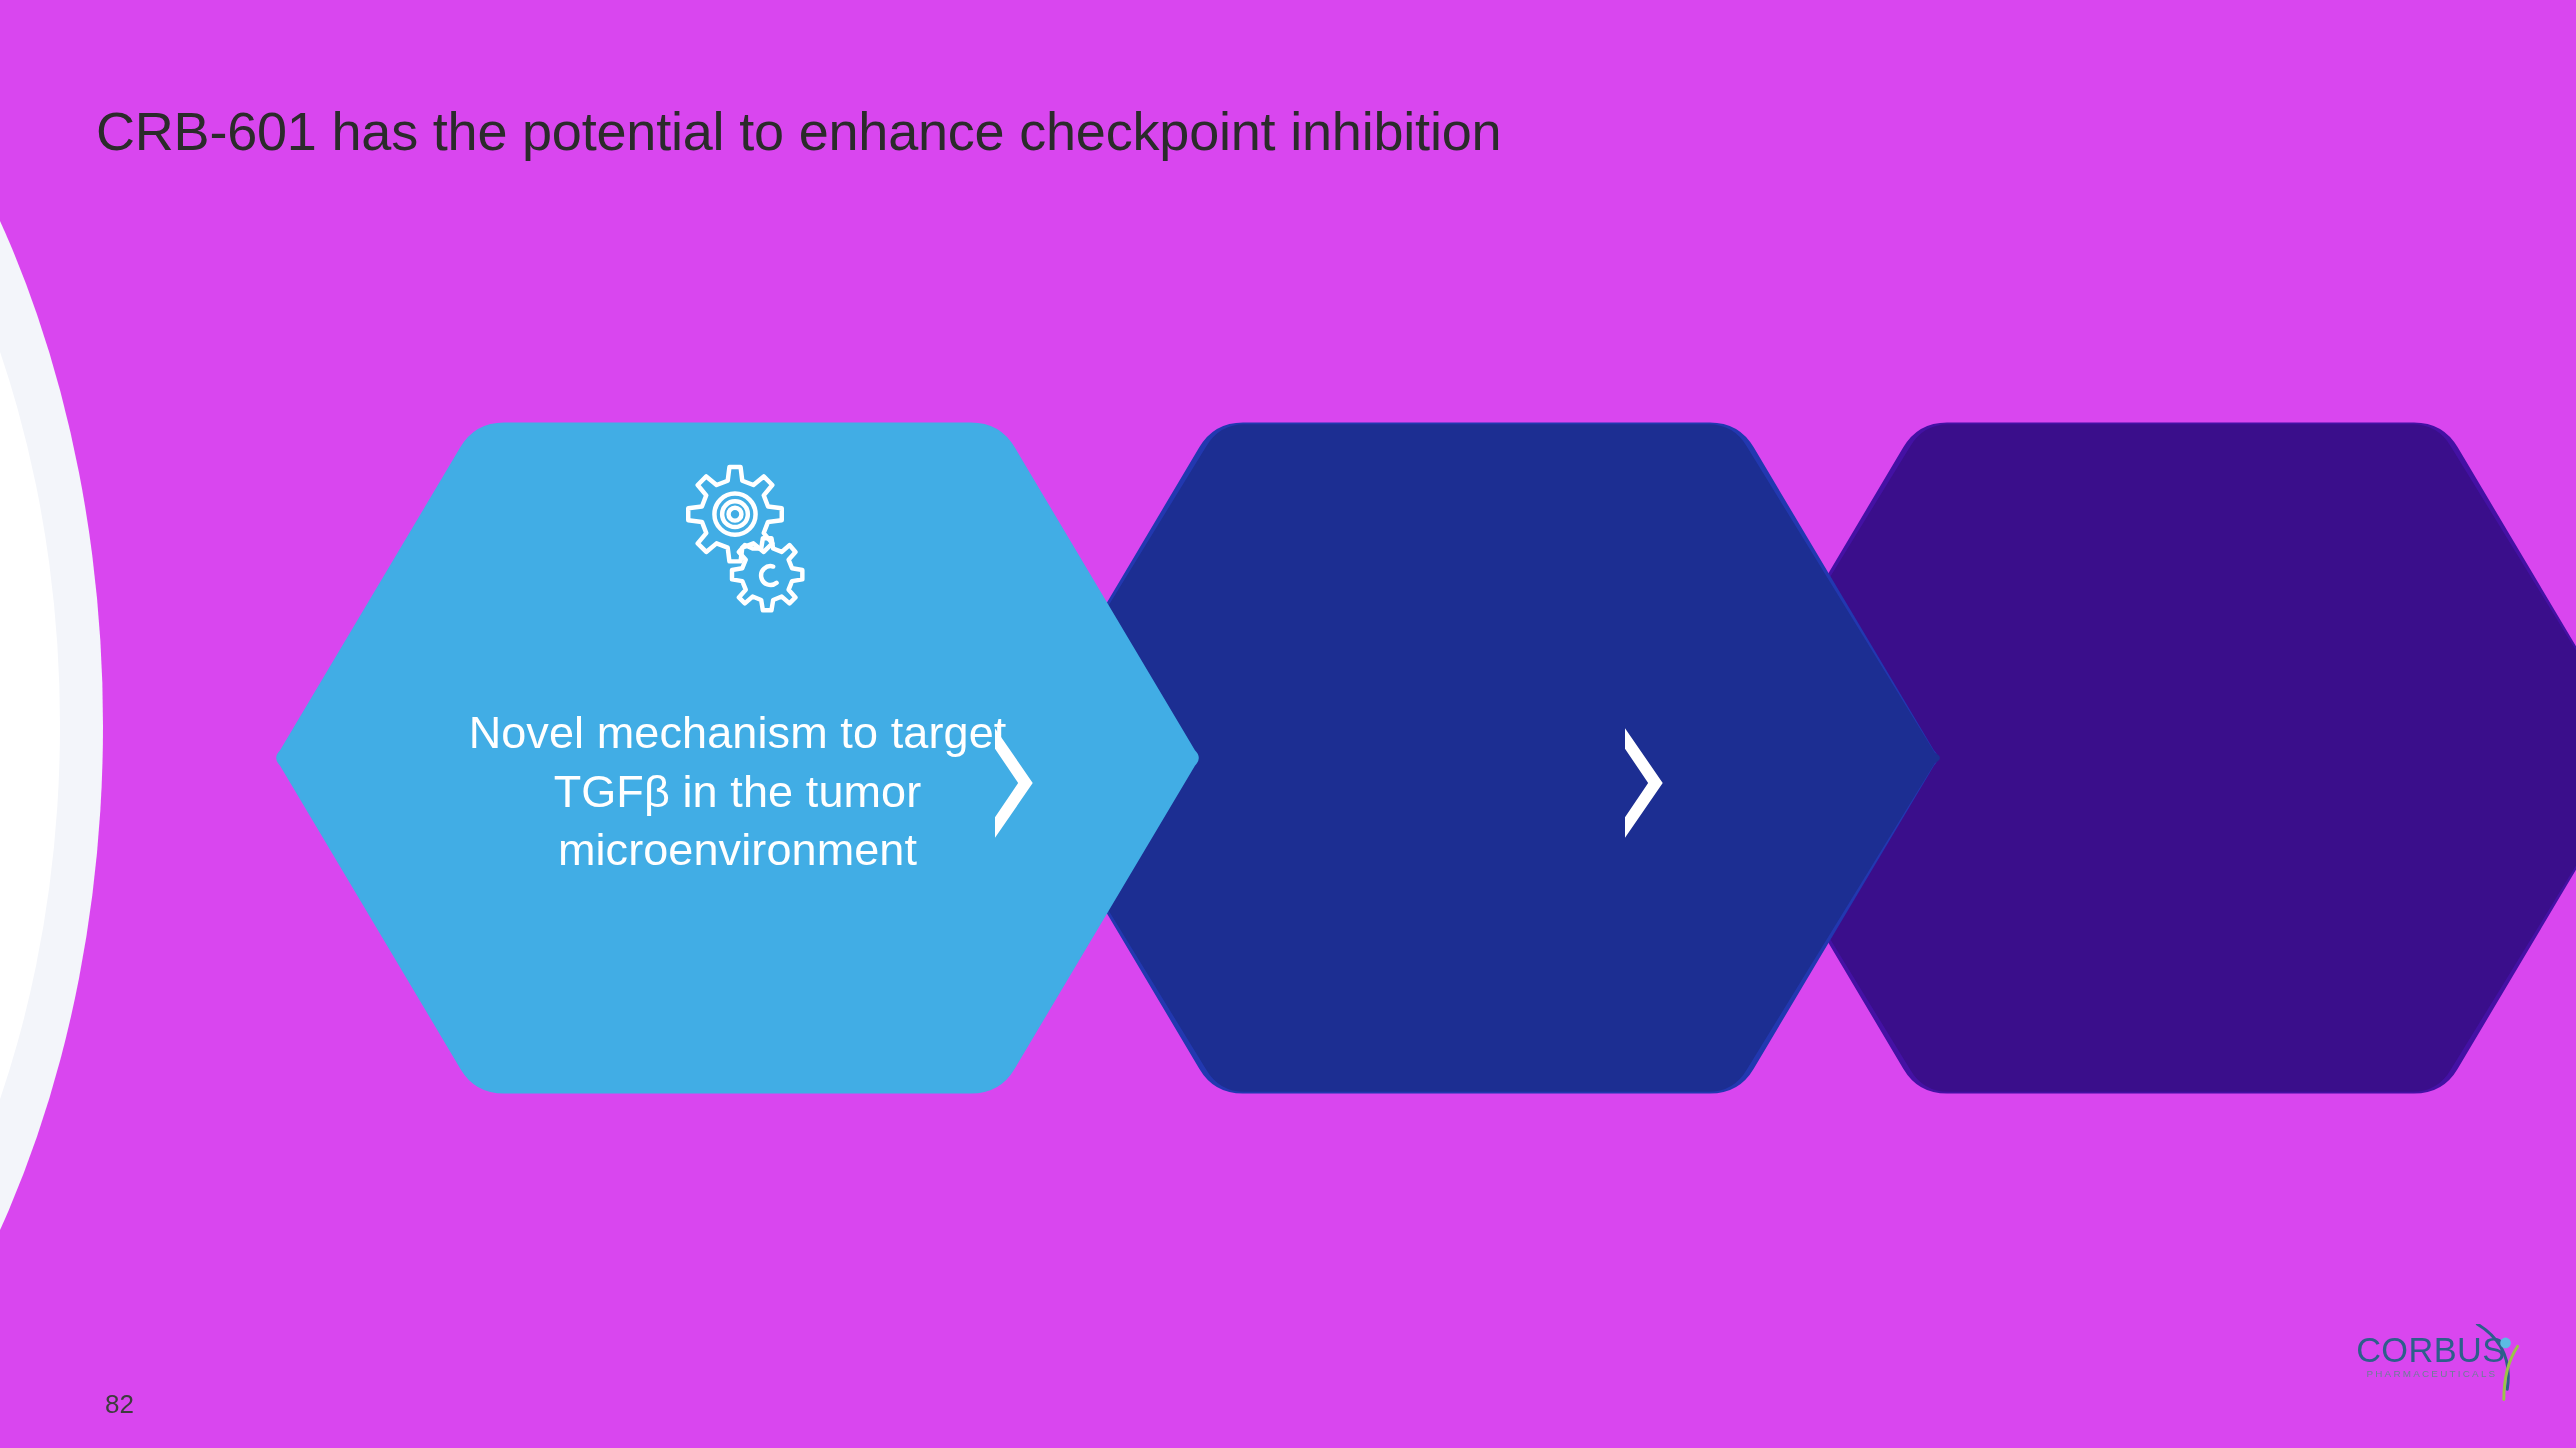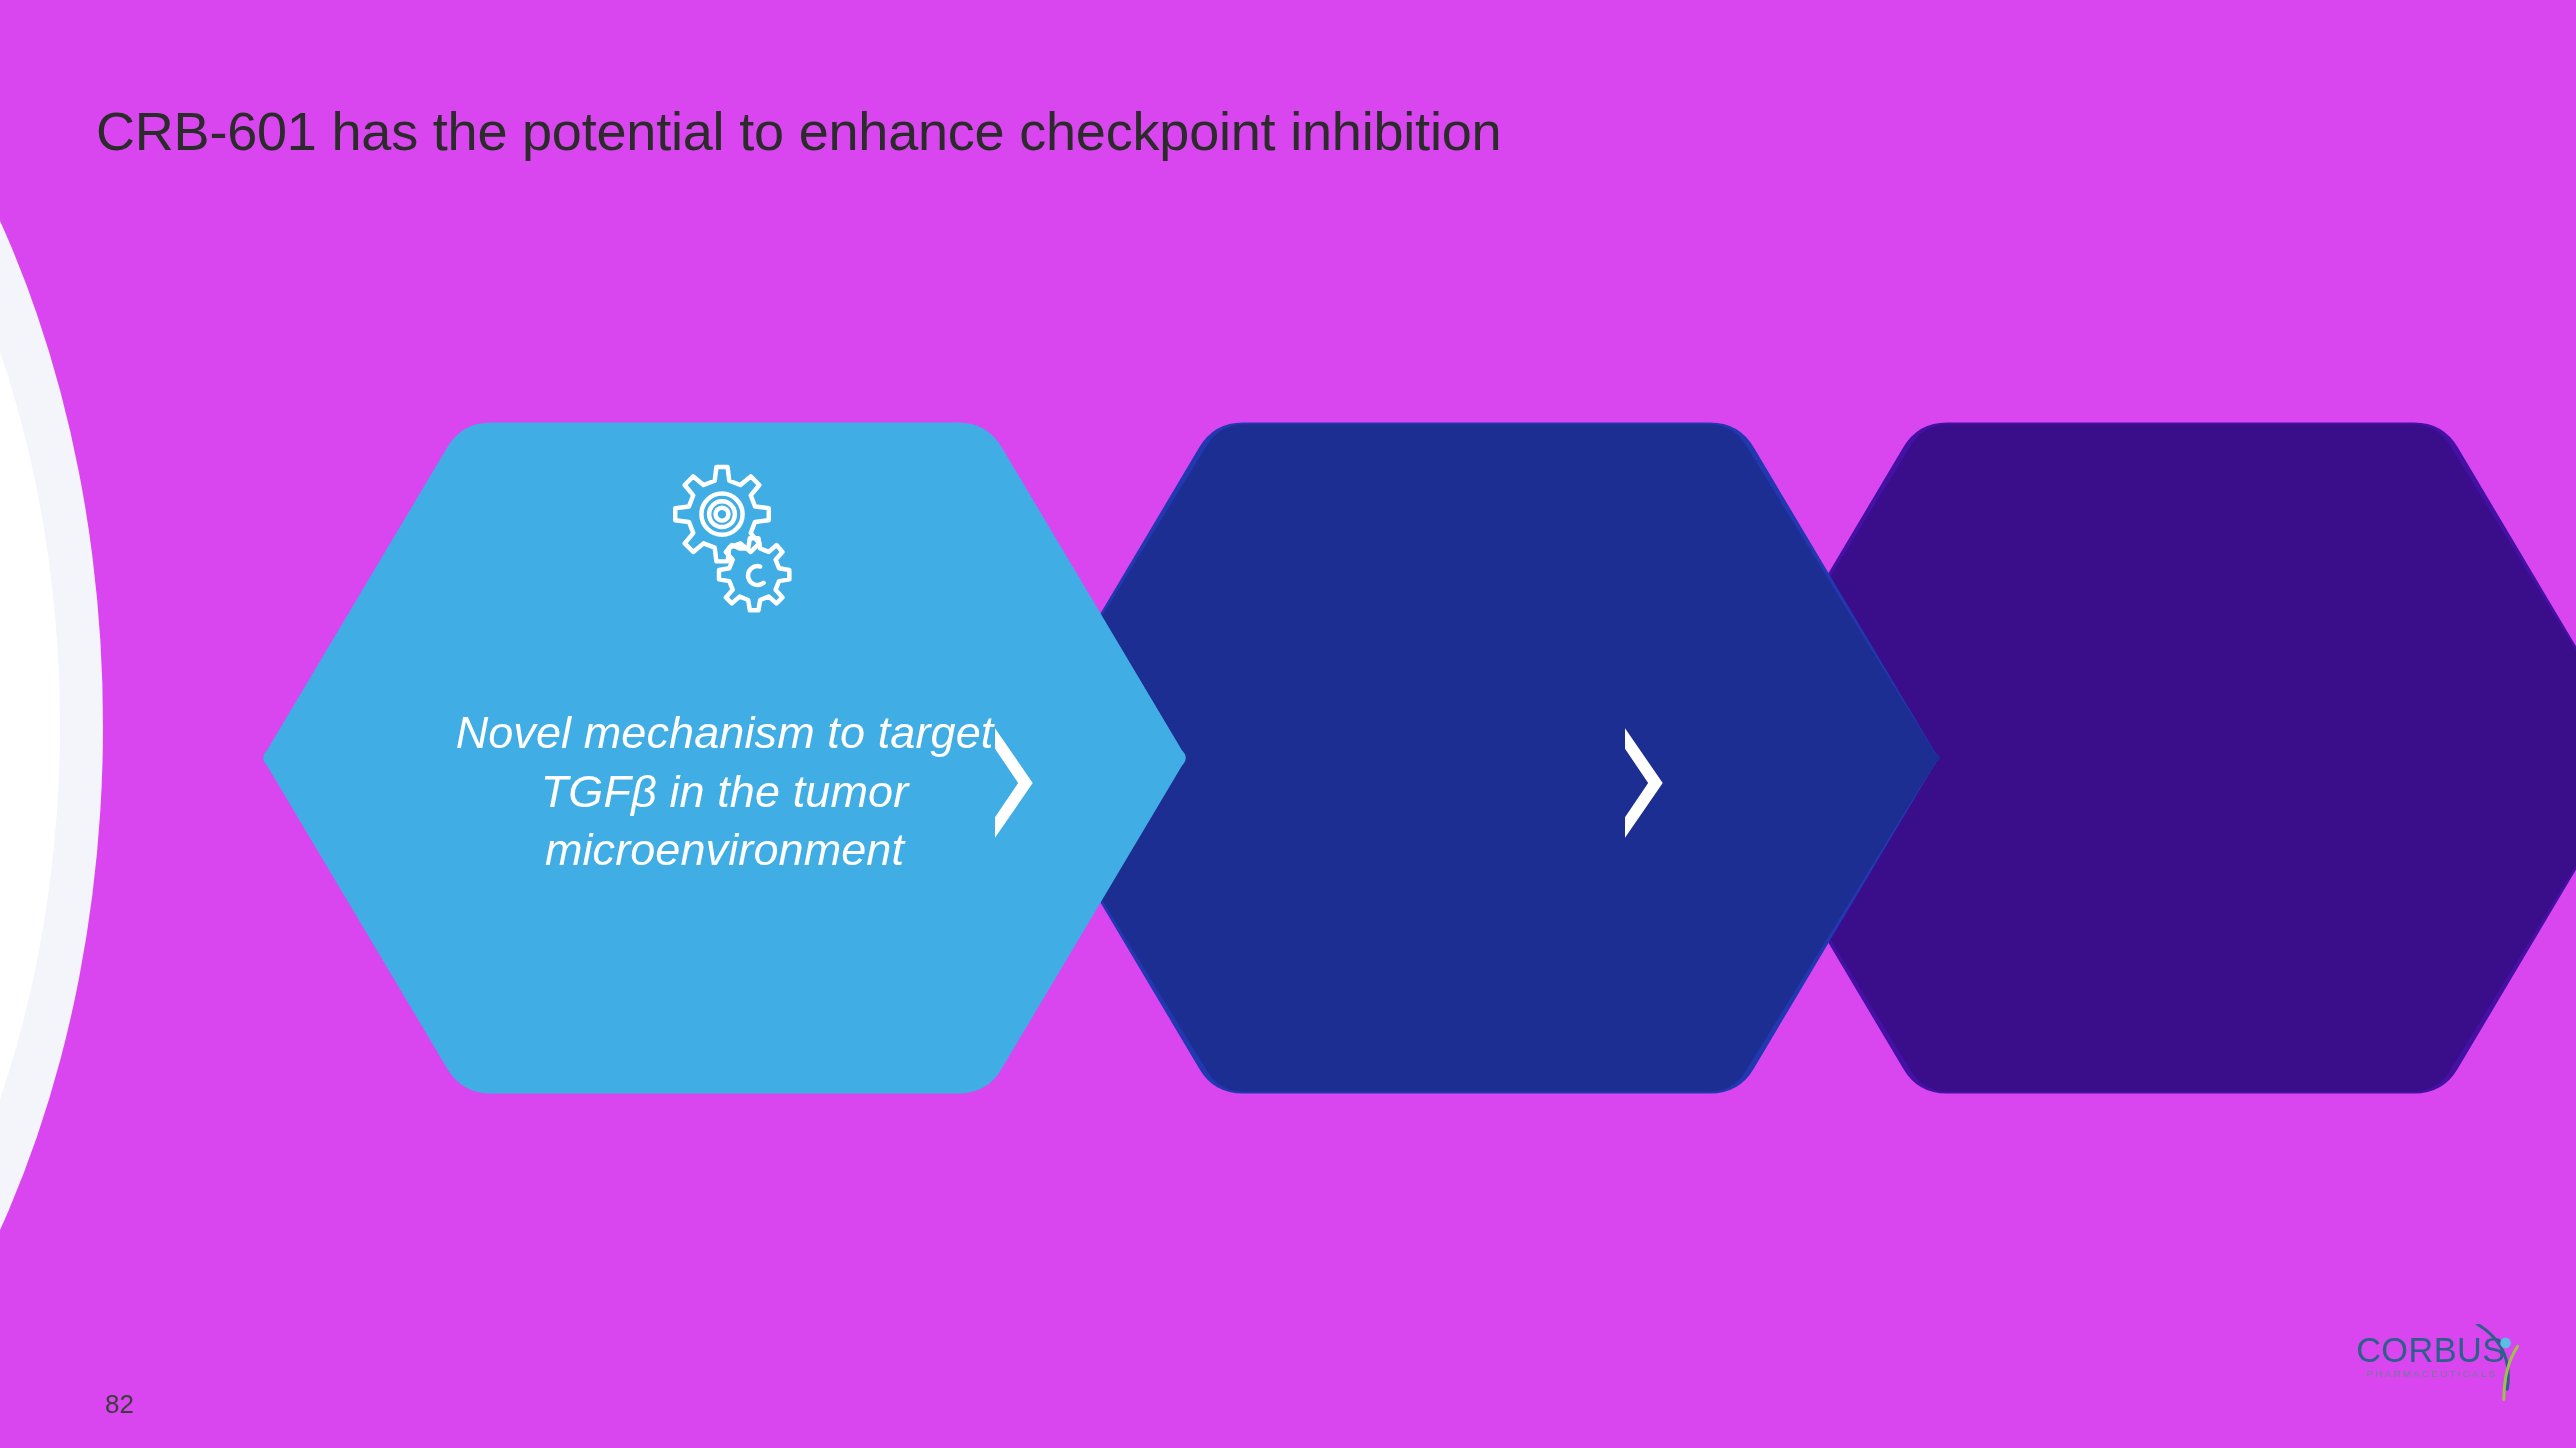--- a/index.html
+++ b/index.html
@@ -65,21 +65,21 @@
     height: 678px;
     z-index: 3;
   }
 
   .hex-cell {
     position: absolute;
     top: 0;
     width: 927px;
     height: 678px;
   }
-  .hex-cell.c1 { left: 261px;  z-index: 6; font-style: italic; }
+  .hex-cell.c1 { left: 274px;  z-index: 6; }
   .hex-cell.c2 { left: 1013px; z-index: 4; }
   .hex-cell.c3 { left: 1717px; z-index: 2; }
 
   
   .hex-shadow {
     position: absolute;
     top: 0;
     width: 927px;
     height: 678px;
     opacity: 1;

